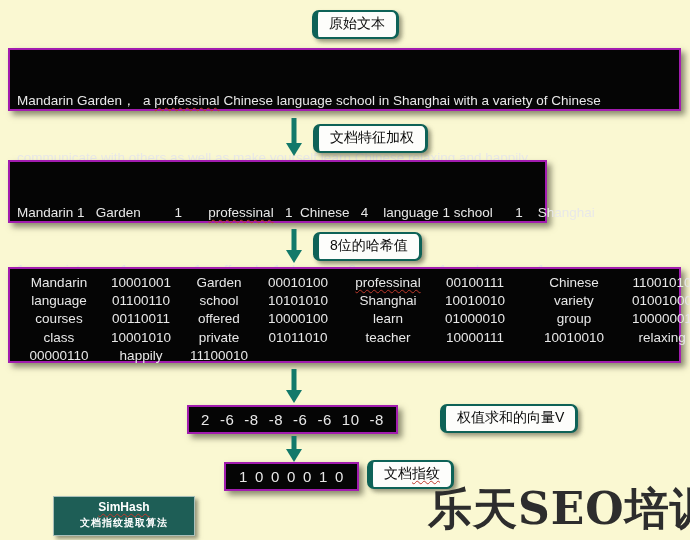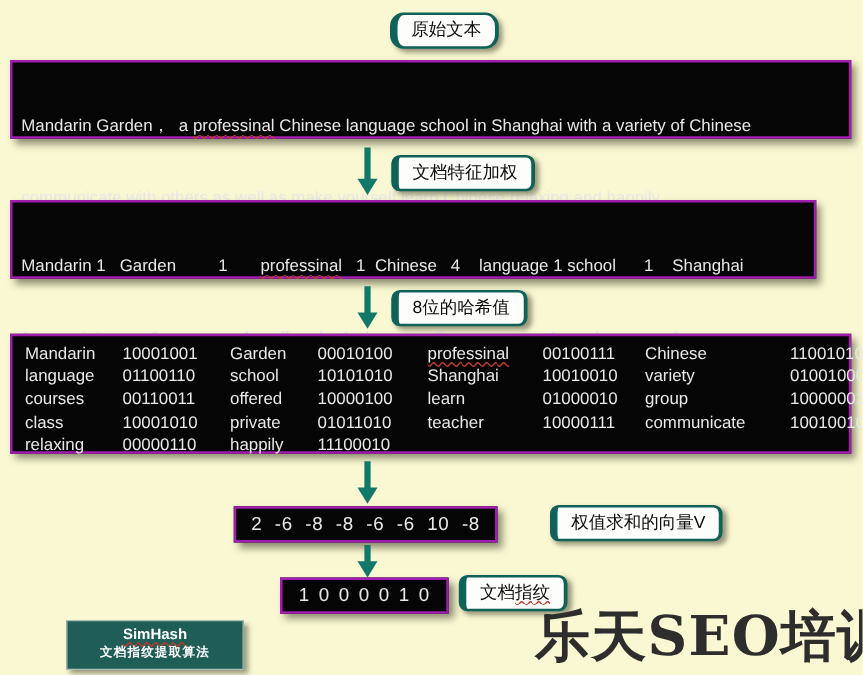--- a/index.html
+++ b/index.html
@@ -47,52 +47,52 @@
     font-family:"DejaVu Serif","Liberation Serif",serif;
     font-size:44px;font-weight:900;color:#2d2d2d;white-space:nowrap;
     letter-spacing:1px;
   }
 </style>
 </head>
 <body>
 
 <div id="canvas">
 
-  <div class="label-box" style="left:312px;top:10px;border-radius:11px;">原始文本</div>
+  <div class="label-box" style="left:312px;top:10px;">原始文本</div>
 
   <div class="blackbox textlines" style="left:8px;top:48px;width:673px;height:63px;">
     <div><span>Mandarin Garden，  a </span><span class="err">professinal</span><span> Chinese language school in Shanghai with a variety of Chinese</span></div>
     <div><span>communicate with others as well as make yourself learn Chinese relaxing and happily.</span></div>
   </div>
 
   <span class="arrow" style="left:284px;top:117px;height:40px;">
     <svg width="20" height="40" viewBox="0 0 20 40">
       <path d="M10 1 V27" stroke="#12796A" stroke-width="5" fill="none"></path>
       <path d="M2 26 L18 26 L10 39 Z" fill="#12796A"></path>
     </svg>
   </span>
 
   <div class="label-box" style="left:313px;top:124px;">文档特征加权</div>
 
-  <div class="blackbox textlines" style="left:8px;top:160px;width:645px;height:63px;">
+  <div class="blackbox textlines" style="left:8px;top:160px;width:539px;height:63px;">
     <div><span>Mandarin 1   Garden         1       </span><span class="err">professinal</span><span>   1  Chinese   4    language 1 school      1    Shanghai</span></div>
     <div><span>1      variety         1  courses   1    offered    1   learn       2    group         1      class          1</span></div>
     <div><span>private    1    teacher     1 communicate  1         relaxing   1  happily          1</span></div>
   </div>
 
   <span class="arrow" style="left:284px;top:228px;height:36px;">
     <svg width="20" height="36" viewBox="0 0 20 36">
       <path d="M10 1 V23" stroke="#12796A" stroke-width="5" fill="none"></path>
       <path d="M2 22 L18 22 L10 35 Z" fill="#12796A"></path>
     </svg>
   </span>
 
   <div class="label-box" style="left:313px;top:232px;">8位的哈希值</div>
 
-  <div class="blackbox hash-grid" style="left:8px;top:267px;width:673px;height:96px;">
+  <div class="blackbox hash-grid" style="left:8px;top:267px;width:673px;height:96px;text-align:center;">
       <div>Mandarin</div>
       <div>10001001</div>
       <div>Garden</div>
       <div>00010100</div>
       <div class="err">professinal</div>
       <div>00100111</div>
       <div>Chinese</div>
       <div>11001010</div>
       <div>language</div>
       <div>01100110</div>
@@ -109,21 +109,20 @@
       <div>learn</div>
       <div>01000010</div>
       <div>group</div>
       <div>10000001</div>
       <div>class</div>
       <div>10001010</div>
       <div>private</div>
       <div>01011010</div>
       <div>teacher</div>
       <div>10000111</div>
-      <div>communicate</div>
       <div>10010010</div>
       <div>relaxing</div>
       <div>00000110</div>
       <div>happily</div>
       <div>11100010</div>
       <div></div>
       <div></div>
       <div></div>
       <div></div>
     </div>

